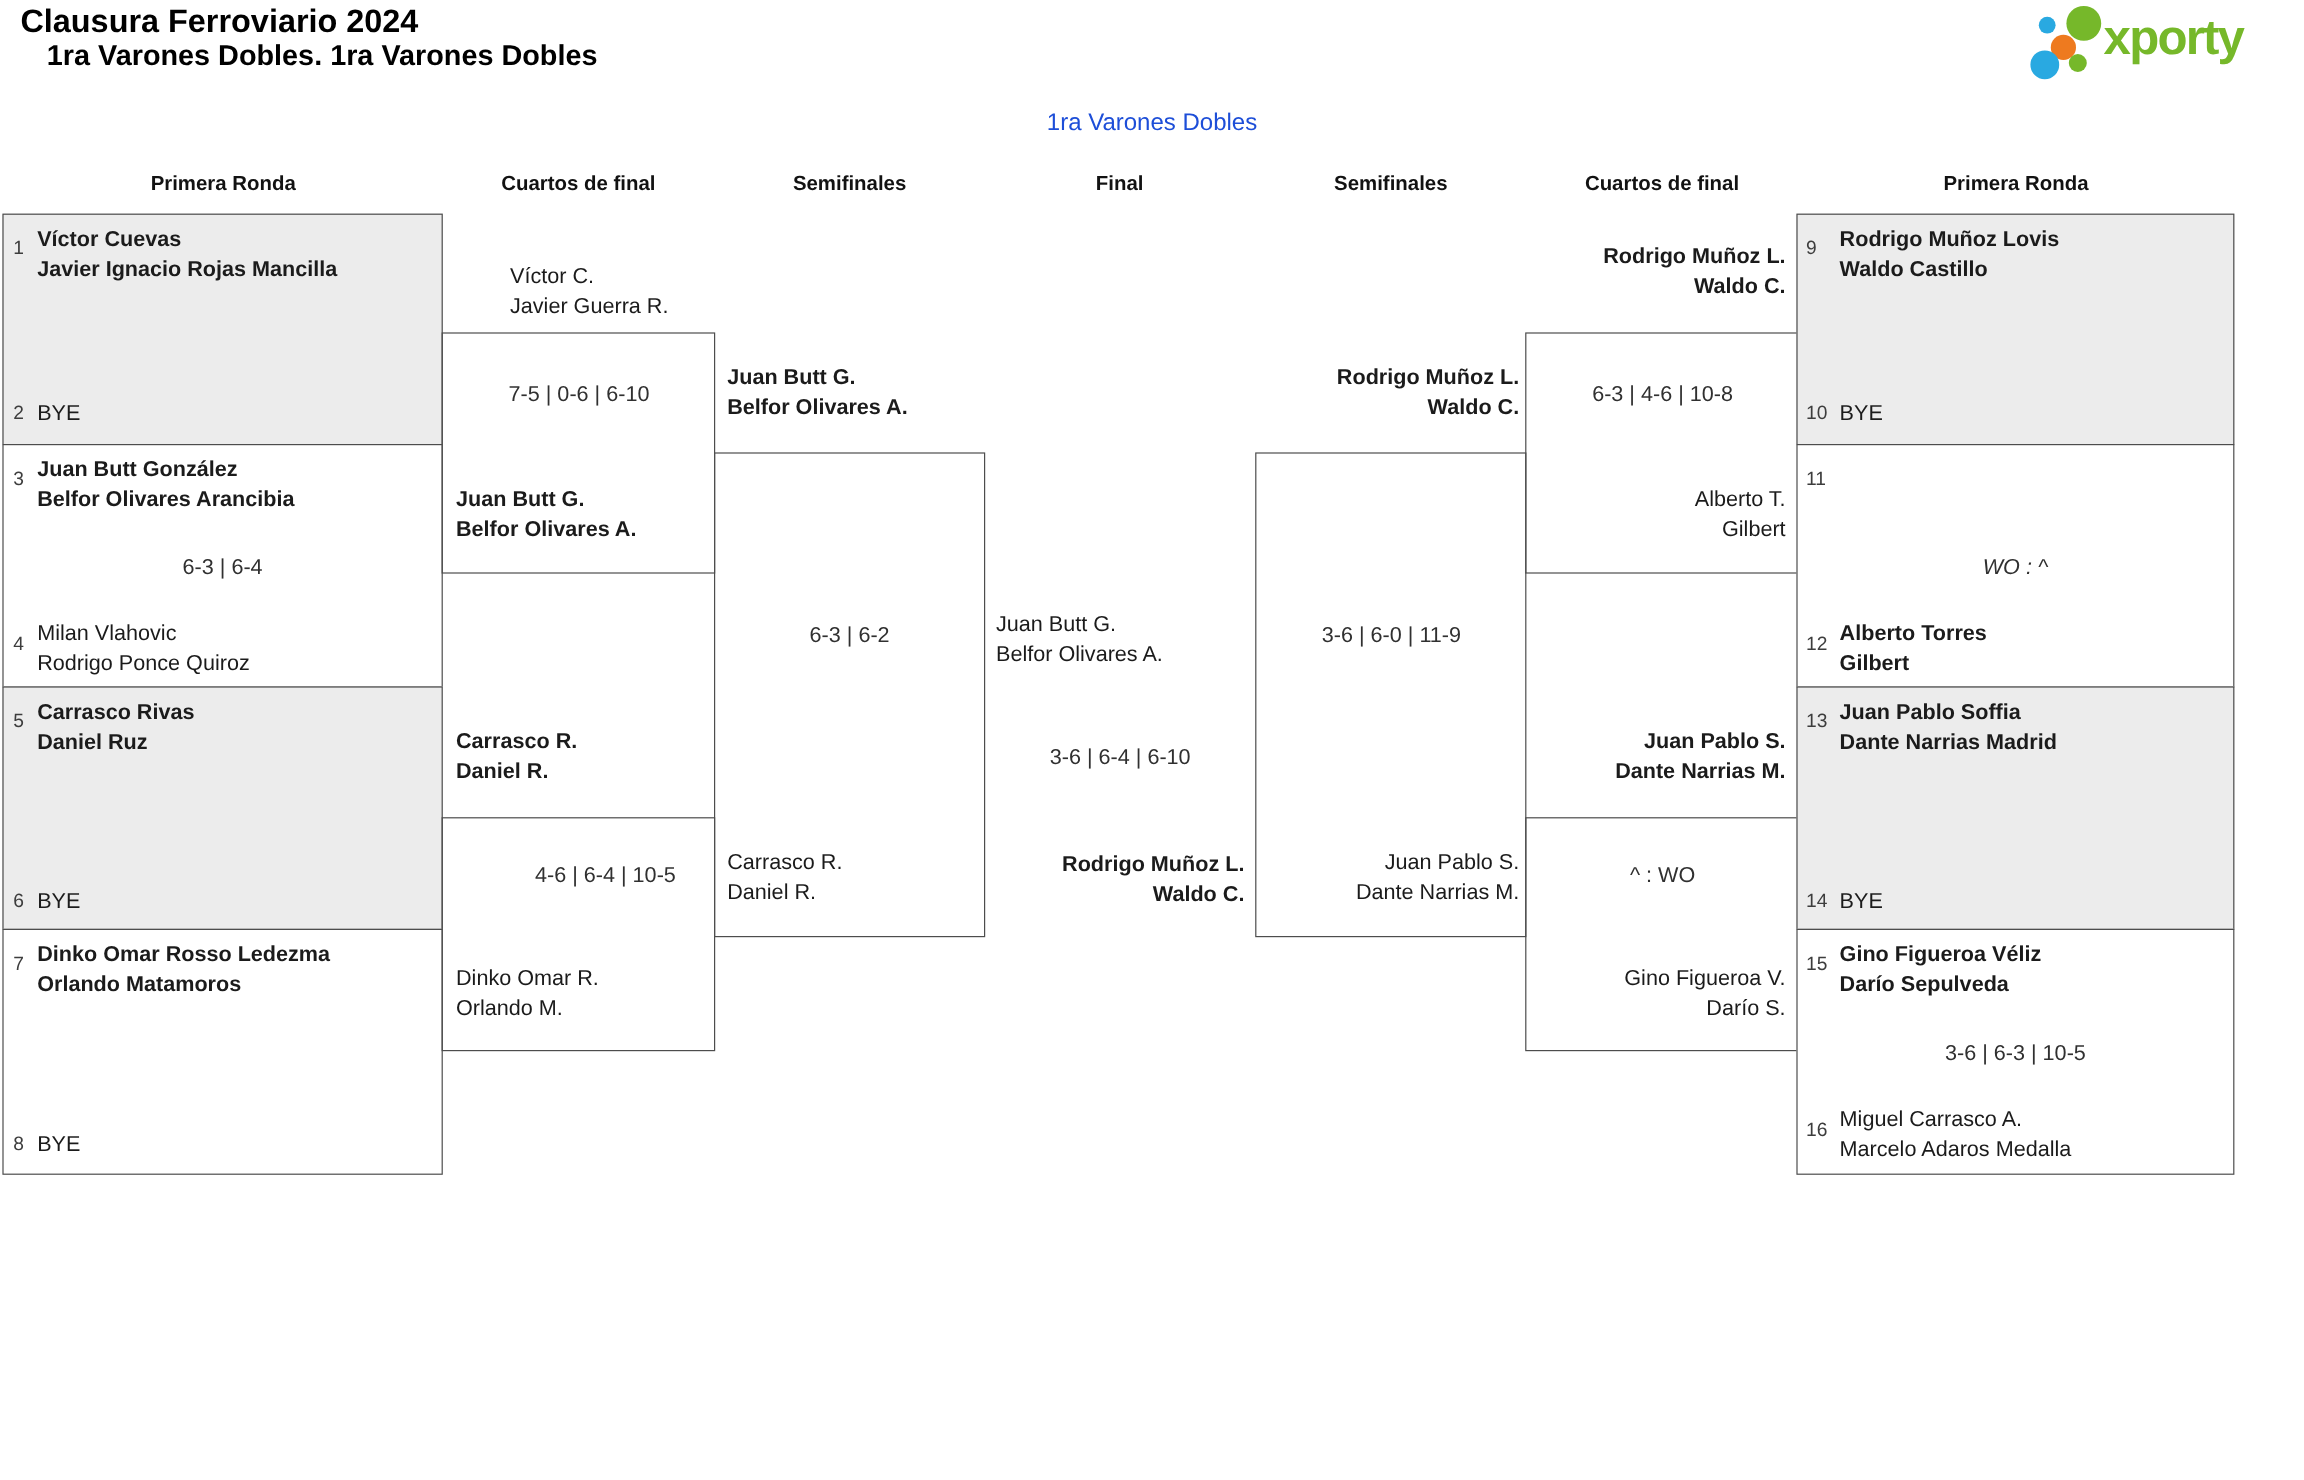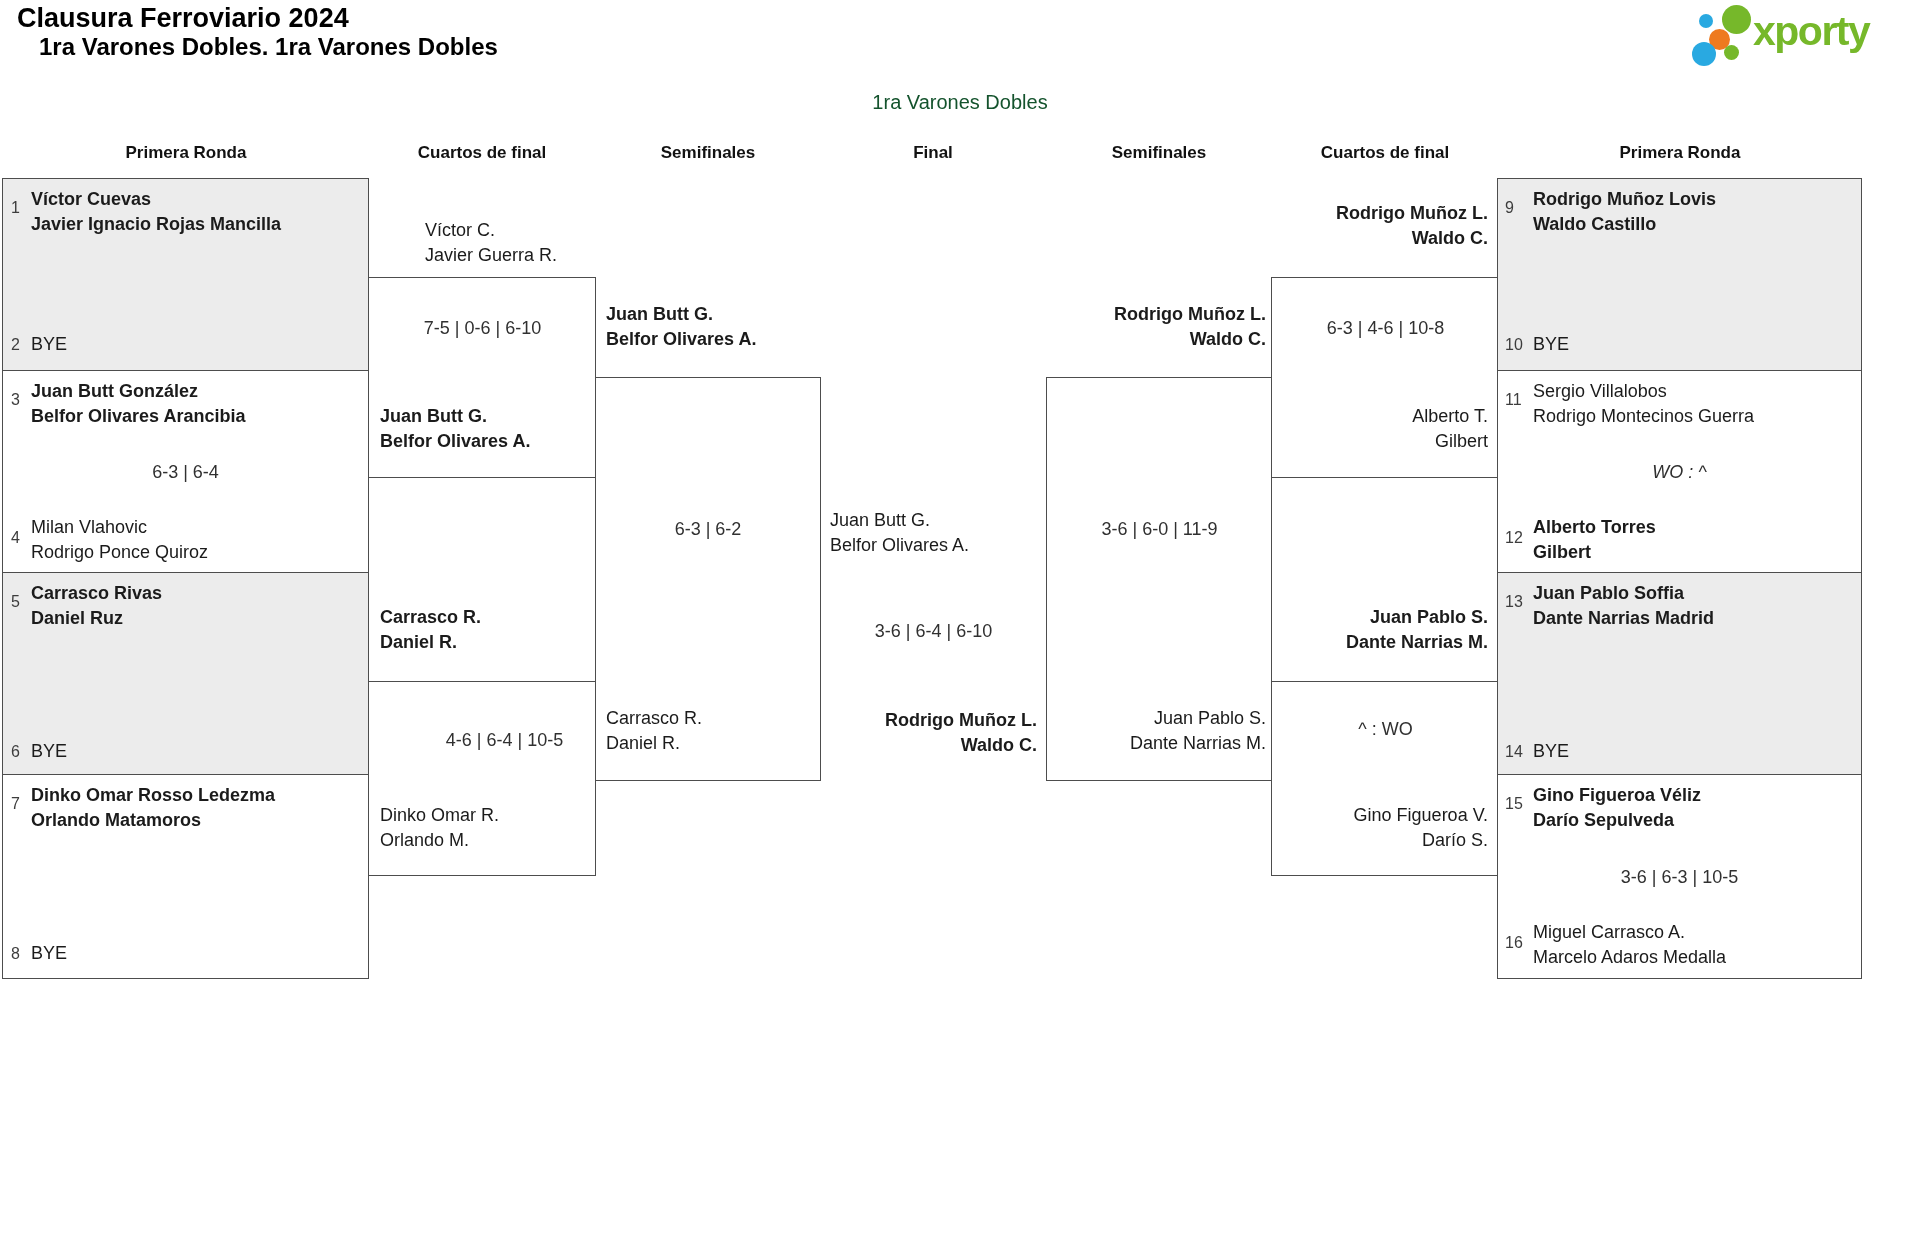--- a/index.html
+++ b/index.html
@@ -1,20 +1,20 @@
 <!DOCTYPE html>
 <html style="--green: #76b82a; --blue: #29a9e1; --orange: #ee7a1f; --box_gray: #ececec; --border: #4d4d4d;"><head>
 <meta charset="utf-8">
 <style>
   html,body{margin:0;padding:0;background:#fff;}
   .stage{position:relative;width:1920px;height:1233px;background:#fff;overflow:hidden;
          font-family:"Liberation Sans","DejaVu Sans",sans-serif;color:#1b1b1b;}
   .title{position:absolute;left:17px;top:3px;font-size:27px;font-weight:700;color:#000;white-space:nowrap;}
   .subtitle{position:absolute;left:3px;top:33px;font-size:24px;font-weight:700;color:#000;white-space:nowrap;margin-left:36px;}
-  .bracket-title{position:absolute;left:0;top:91px;width:1920px;text-align:center;font-size:20px;font-weight:500;color:#14532d;}
+  .bracket-title{position:absolute;left:0;top:91px;width:1920px;text-align:center;font-size:20px;font-weight:500;color:#1d4ed8;}
   .colhdr{position:absolute;top:143px;width:200px;margin-left:-100px;text-align:center;
           font-size:17px;font-weight:600;color:#121212;white-space:nowrap;}
   .box{position:absolute;border:1px solid var(--border,#4d4d4d);box-sizing:border-box;background:#fff;}
   .box.gray{background:var(--box_gray,#ececec);}
   .team{position:absolute;font-size:18px;line-height:25px;white-space:nowrap;color:#1b1b1b;}
   .team.bold{font-weight:700;}
   .team.ra{text-align:right;}
   .seed{position:absolute;font-size:16px;color:#3d3d3d;line-height:18px;}
   .score{position:absolute;font-size:18px;color:#303030;text-align:center;white-space:nowrap;line-height:25px;}
   
@@ -119,21 +119,21 @@
   <div class="score" style="left:369px;width:227px;top:316px;">7-5 | 0-6 | 6-10</div>
   <div class="team bold" style="left:380px;top:404px;">
     <div>Juan Butt G.</div>
     <div>Belfor Olivares A.</div>
   </div>
 
   <div class="team bold" style="left:380px;top:605px;">
     <div>Carrasco R.</div>
     <div>Daniel R.</div>
   </div>
-  <div class="score" style="left:369px;width:271px;top:717px;margin-top:11px;">4-6 | 6-4 | 10-5</div>
+  <div class="score" style="left:369px;width:271px;top:717px;">4-6 | 6-4 | 10-5</div>
   <div class="team" style="left:380px;top:803px;">
     <div>Dinko Omar R.</div>
     <div>Orlando M.</div>
   </div>
 
   <div class="team bold" style="left:606px;top:302px;">
     <div>Juan Butt G.</div>
     <div>Belfor Olivares A.</div>
   </div>
   <div class="score" style="left:595px;width:226px;top:517px;">6-3 | 6-2</div>
@@ -189,24 +189,20 @@
       <div>Waldo Castillo</div>
     </div>
     <div class="seed" style="left:7px;top:157px;">10</div>
     <div class="team" style="left:35px;top:153px;">
       <div>BYE</div>
     </div>
   </div>
 
   <div class="box" style="left:1497px;top:370px;width:365px;height:203px;">
     <div class="seed" style="left:7px;top:20px;">11</div>
-    <div class="team" style="left:35px;top:8px;">
-      <div>Sergio Villalobos</div>
-      <div>Rodrigo Montecinos Guerra</div>
-    </div>
     <div class="score" style="left:0;width:100%;top:89px;font-style:italic;">WO : ^</div>
     <div class="seed" style="left:7px;top:158px;">12</div>
     <div class="team bold" style="left:35px;top:144px;">
       <div>Alberto Torres</div>
       <div>Gilbert</div>
     </div>
   </div>
 
   <div class="box gray" style="left:1497px;top:572px;width:365px;height:203px;">
     <div class="seed" style="left:7px;top:20px;">13</div>

